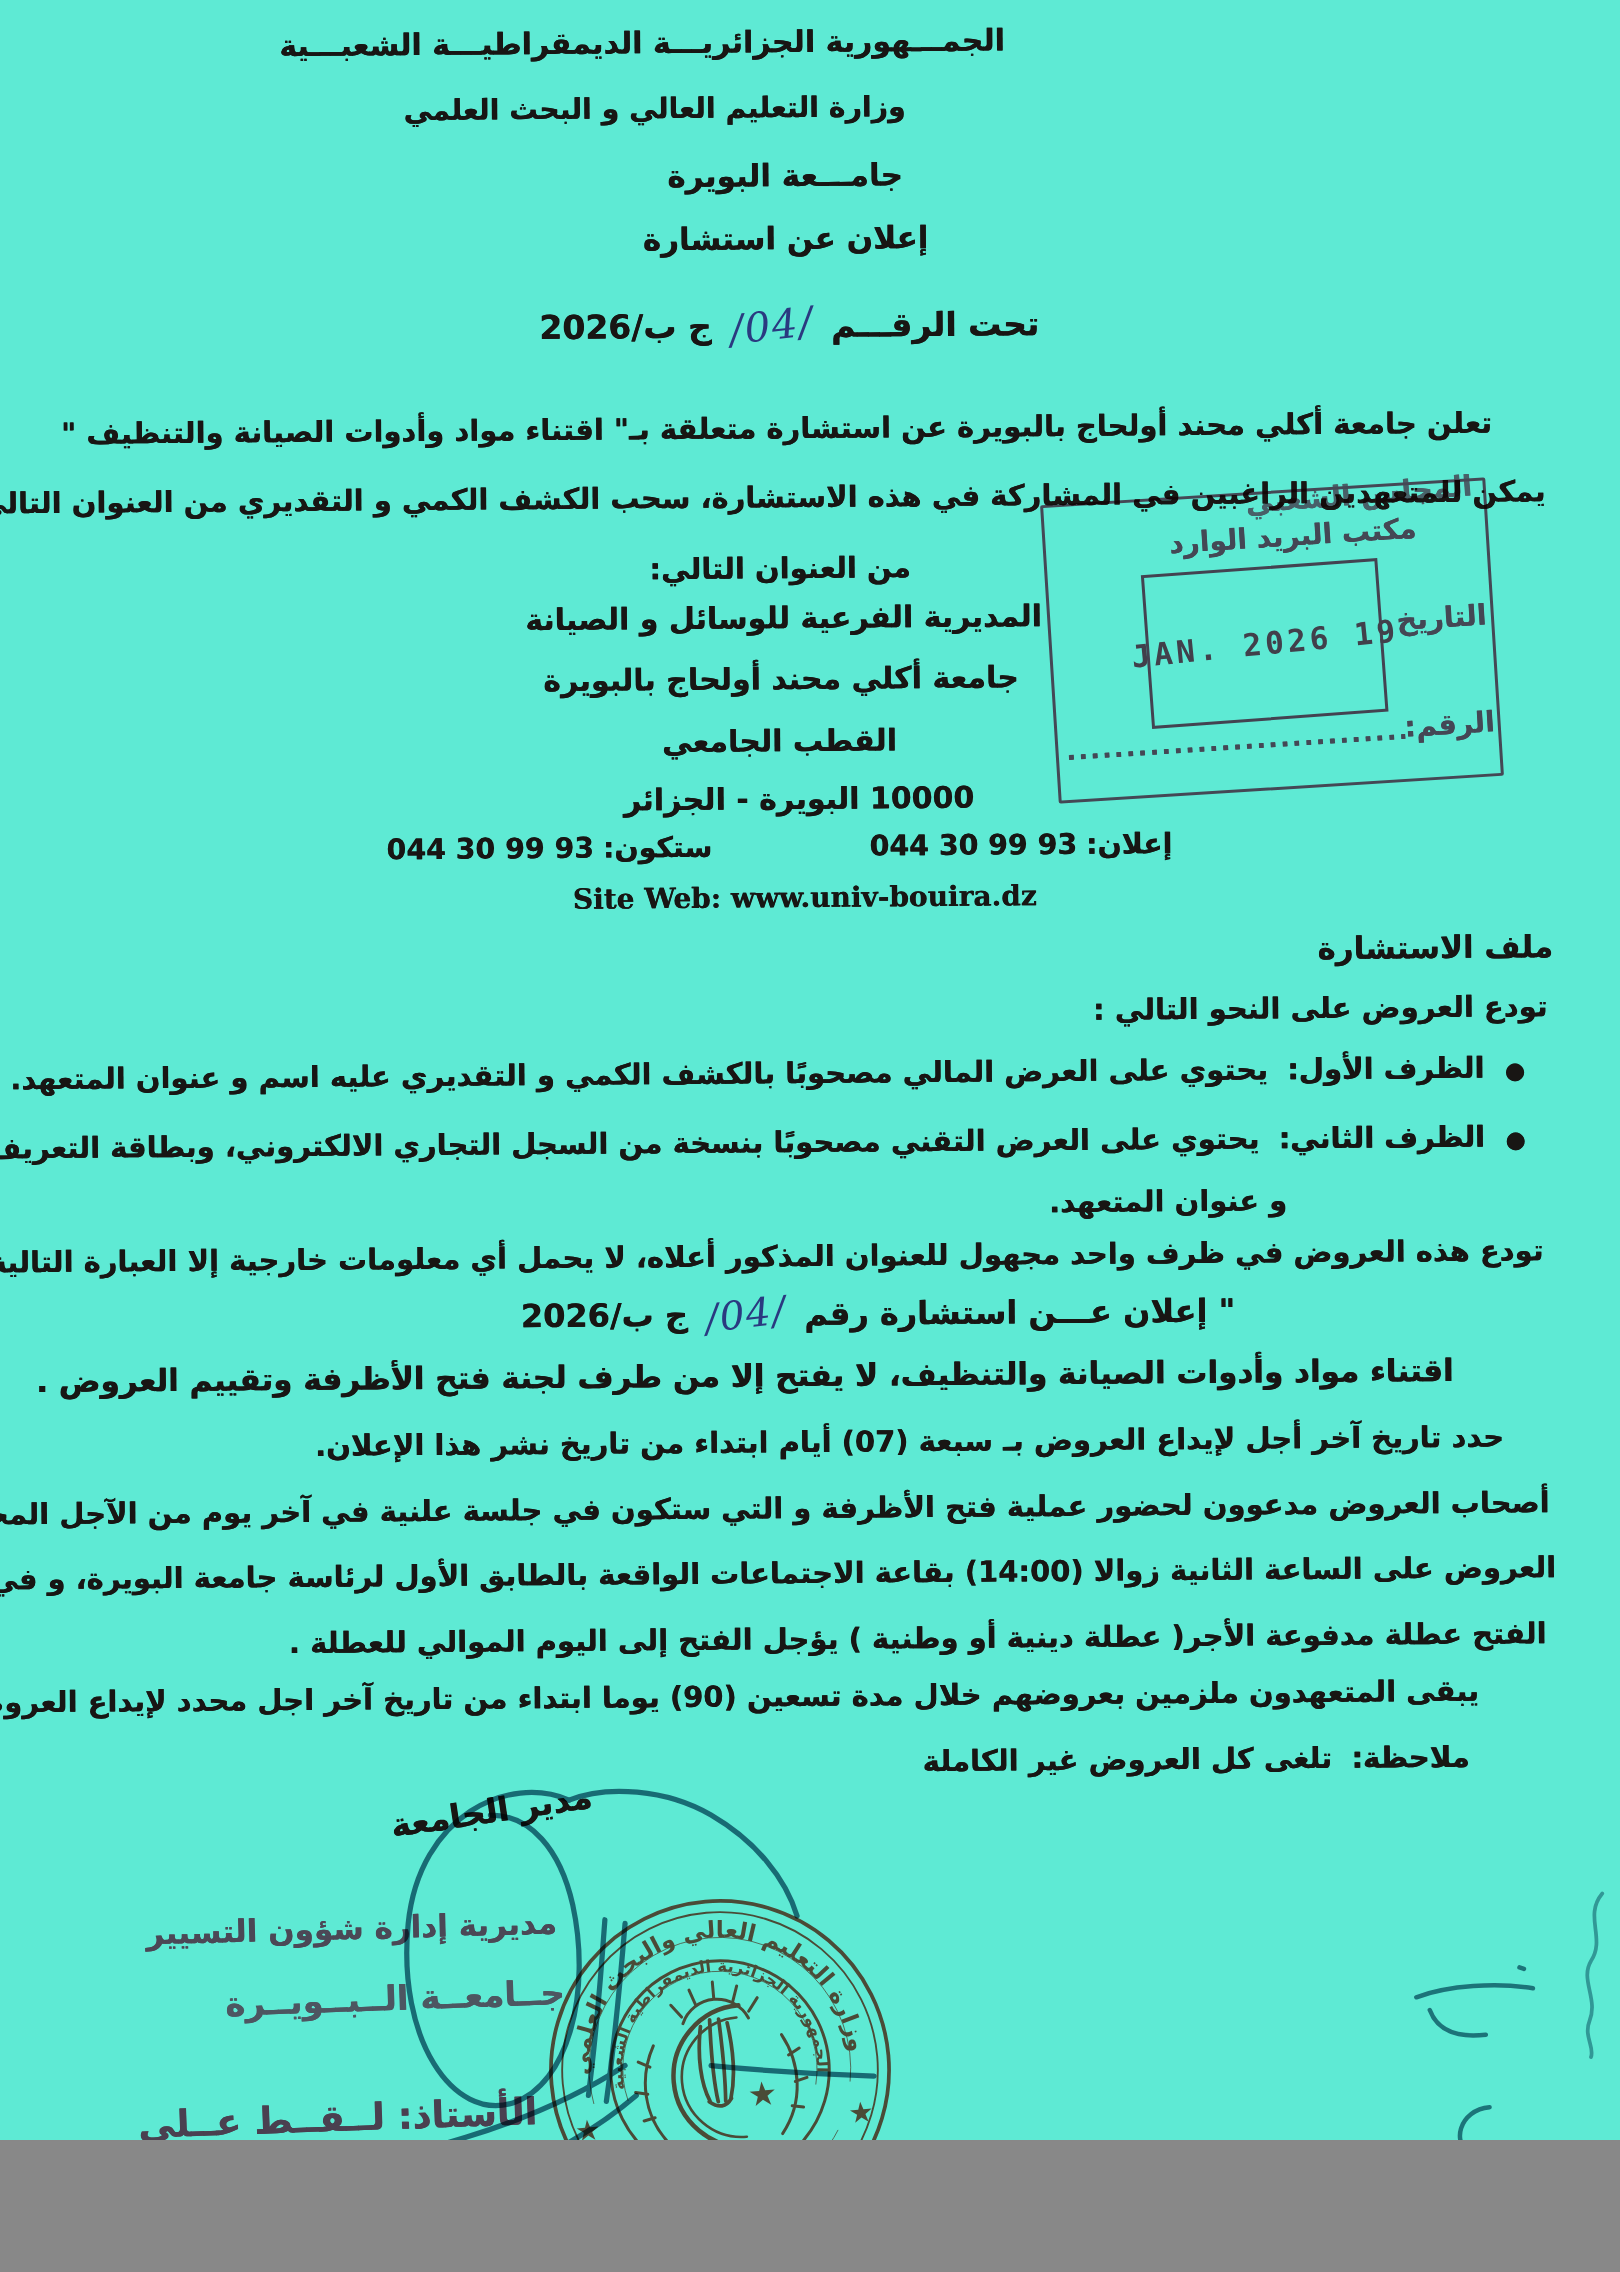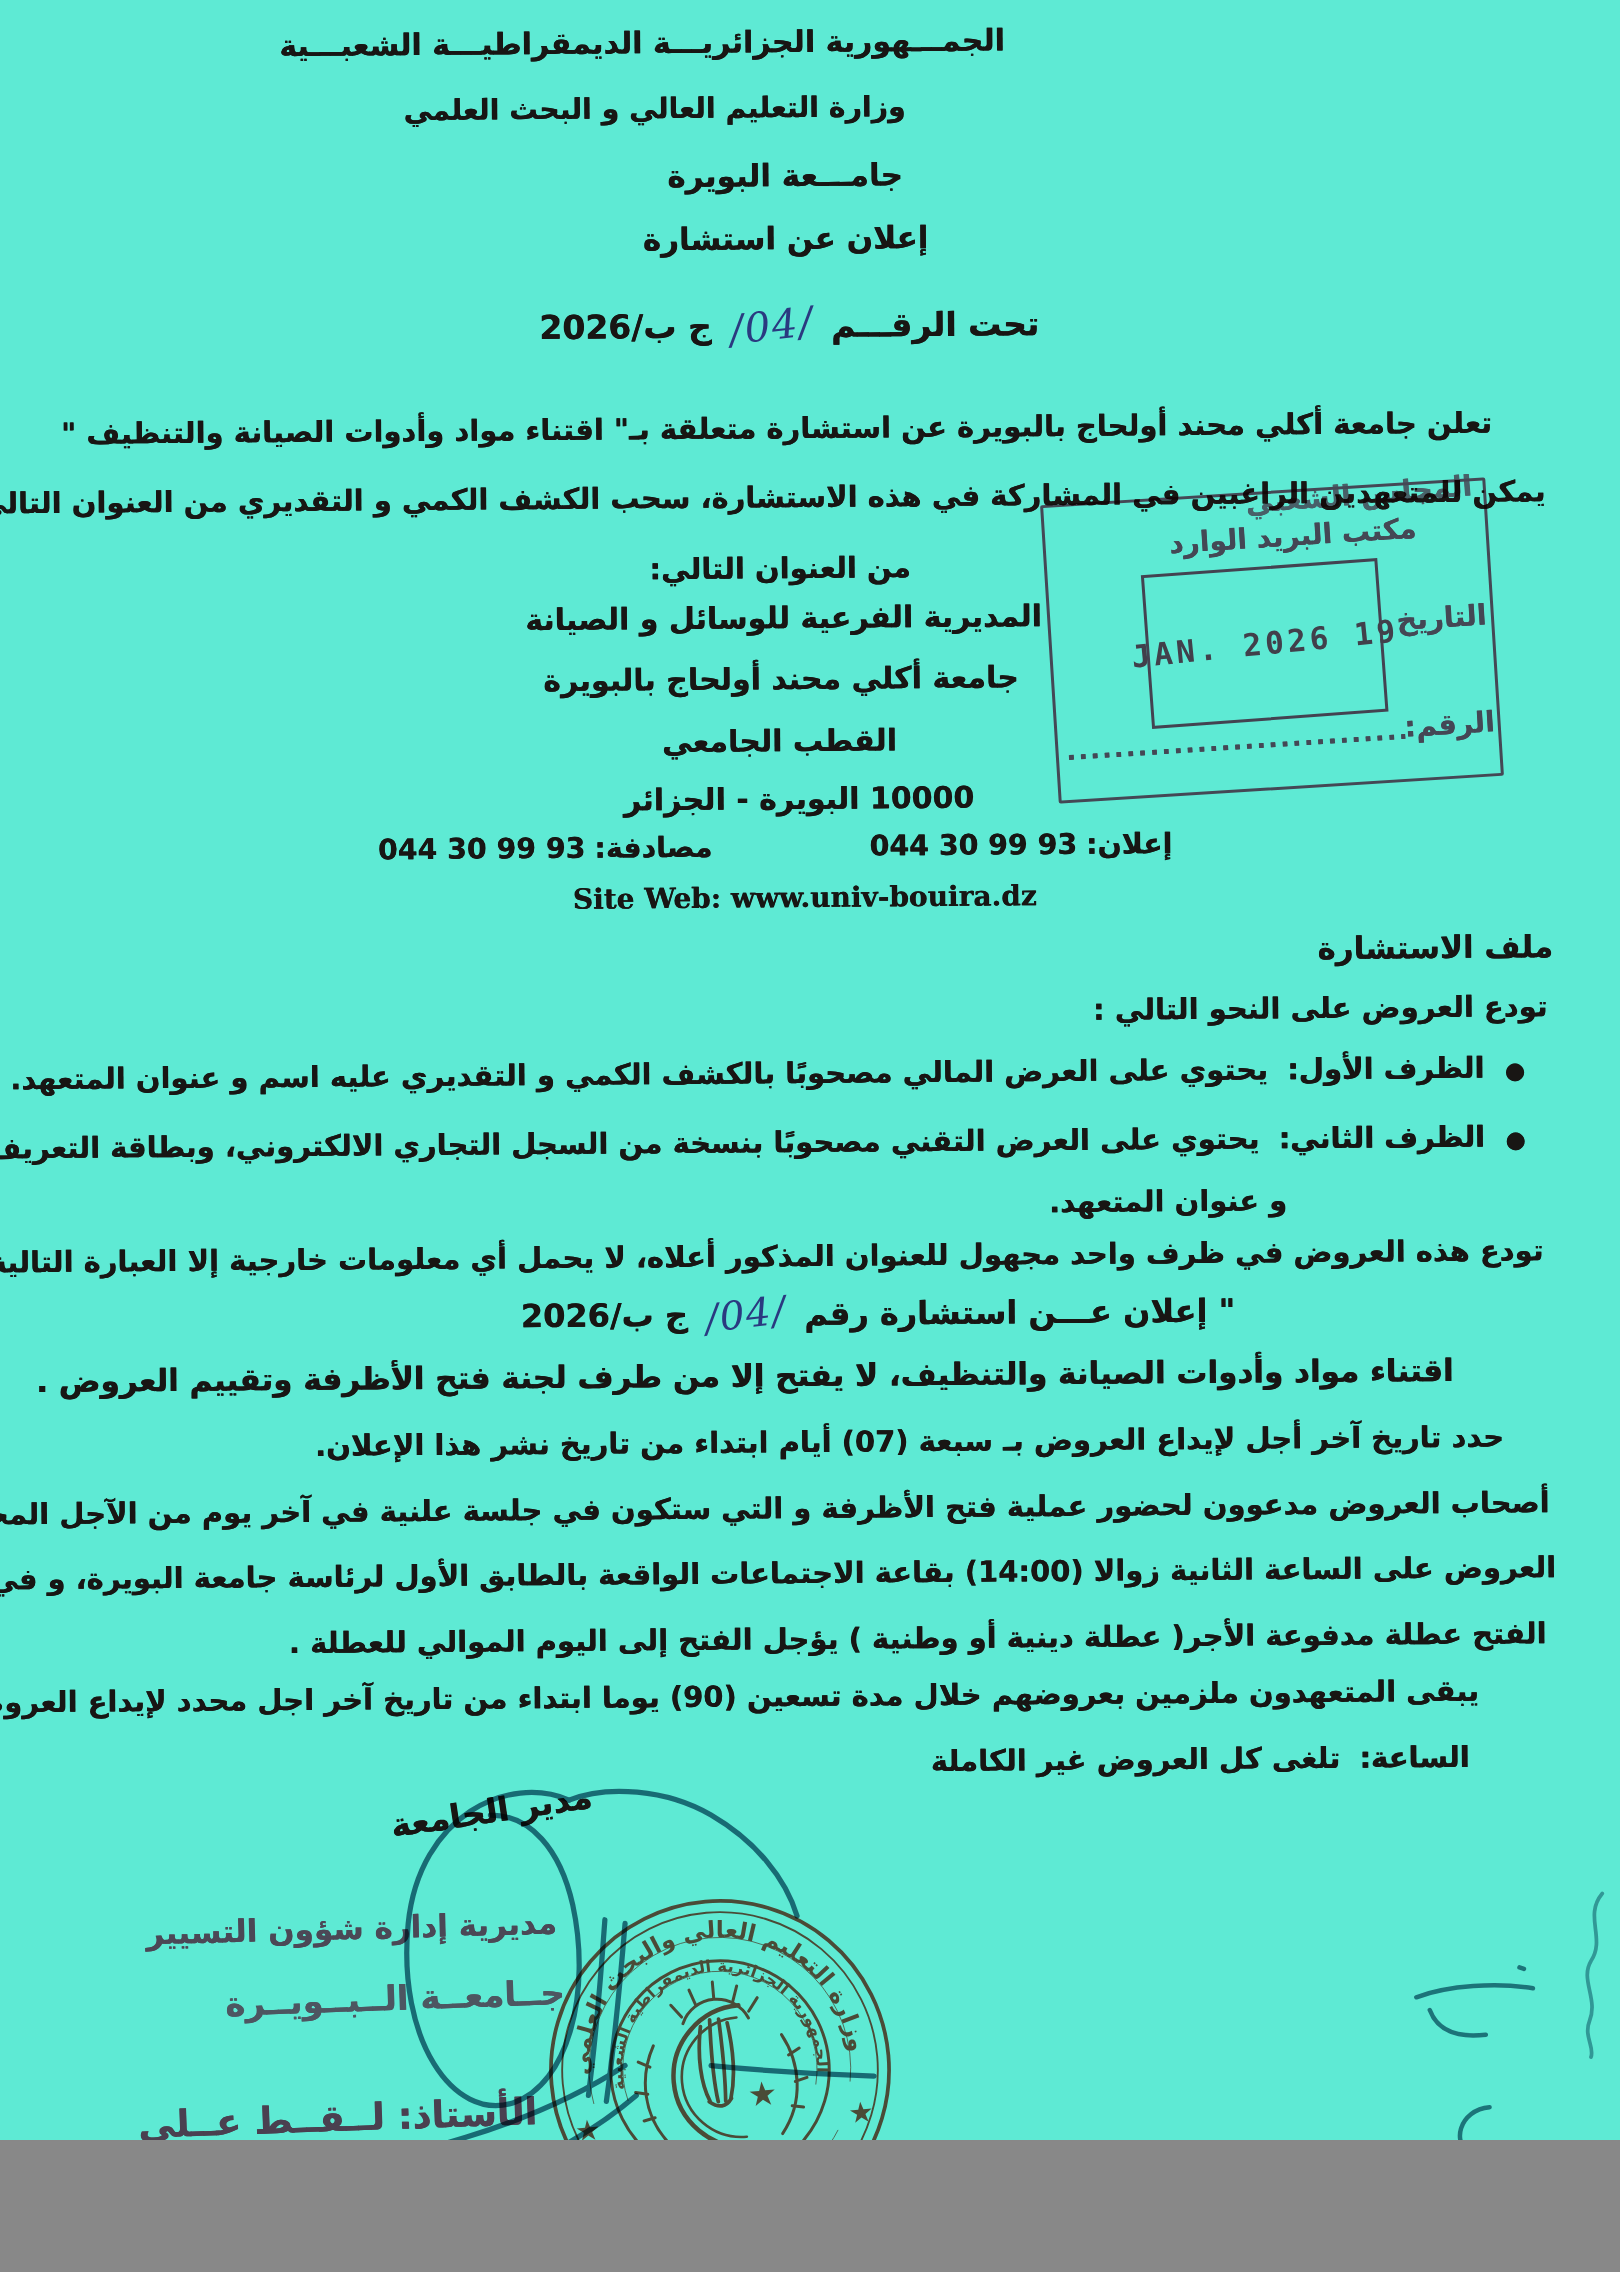--- a/index.html
+++ b/index.html
@@ -57,21 +57,21 @@
     <div class="ln ctr" style="left:784px;top:550px">من العنوان التالي:</div>
     <div class="ln ctr lt" style="left:787px;top:599px">المديرية الفرعية للوسائل  و الصيانة</div>
     <div class="ln ctr lt" style="left:784px;top:660px">جامعة أكلي محند أولحاج بالبويرة</div>
     <div class="ln ctr lt" style="left:782px;top:722px">القطب الجامعي</div>
     <div class="ln ctr lt" style="left:801px;top:780px">10000 البويرة - الجزائر</div>
 
     <div class="ln" style="right:447px;top:829px;font-size:28.4px">
       <span>إعلان:</span><span class="num">044 30 99 93</span>
     </div>
     <div class="ln" style="right:907px;top:829px;font-size:28.4px">
-      <span>مصادفة:</span><span class="num">044 30 99 93</span>
+      <span>ستكون:</span><span class="num">044 30 99 93</span>
     </div>
     <div class="ln ctr serif" style="left:806px;top:880px;font-size:28px;direction:ltr">Site Web: www.univ-bouira.dz</div>
 
     <div class="ln" style="right:67px;top:933px;font-size:31px">ملف الاستشارة</div>
     <div class="ln" style="right:73px;top:994px">تودع  العروض على النحو التالي :</div>
 
     <div class="ln" style="right:96px;top:1055px">
       <span class="dot">●</span>
       <span class="lead">الظرف الأول:</span>
       <span>يحتوي على العرض المالي مصحوبًا بالكشف الكمي و التقديري عليه اسم و عنوان المتعهد.</span>
@@ -89,21 +89,21 @@
       <span>" إعلان عـــن استشارة رقم </span><span class="hand">/04/</span><span> ج ب/2026</span>
     </div>
 
     <div class="ln" style="right:170px;top:1356px;font-size:31px;text-shadow:0.7px 0 0 currentColor">اقتناء مواد وأدوات الصيانة والتنظيف،  لا يفتح إلا من طرف لجنة فتح الأظرفة وتقييم العروض .</div>
     <div class="ln" style="right:120px;top:1424px">حدد تاريخ آخر أجل لإيداع العروض بـ سبعة (07) أيام ابتداء من تاريخ نشر هذا الإعلان.</div>
     <div class="ln" style="right:75px;top:1490px">أصحاب العروض مدعوون لحضور عملية فتح الأظرفة و التي ستكون في جلسة  علنية في آخر  يوم من الآجل المحدد لإيداع</div>
     <div class="ln" style="right:69px;top:1555px">العروض على الساعة الثانية  زوالا (14:00) بقاعة الاجتماعات الواقعة بالطابق الأول لرئاسة جامعة البويرة، و في حالة مصادفة يوم</div>
     <div class="ln" style="right:79px;top:1621px">الفتح عطلة  مدفوعة الأجر( عطلة دينية أو وطنية ) يؤجل الفتح إلى اليوم الموالي للعطلة .</div>
     <div class="ln" style="right:147px;top:1678px">يبقى المتعهدون ملزمين بعروضهم خلال مدة تسعين (90) يوما ابتداء من تاريخ آخر اجل محدد لإيداع العروض.</div>
     <div class="ln" style="right:157px;top:1744px">
-      <span class="lead">الساعة:</span>
+      <span class="lead">ملاحظة:</span>
       <span>تلغى كل العروض غير الكاملة</span>
     </div>
 
     <div class="ln" style="left:384px;top:1788px;font-size:33px;transform:rotate(-8deg)">مدير الجامعة</div>
   </div>
 
   <div class="mailstamp">
     <div class="ms" style="top:-10.5px;right:10.5px;font-size:28.4px;opacity:.85;transform:rotate(-1deg)">المجلس الشعبي</div>
     <div class="ms" style="top:27px;right:69px;font-size:28px">مكتب البريد الوارد</div>
     <div class="ms-box">

